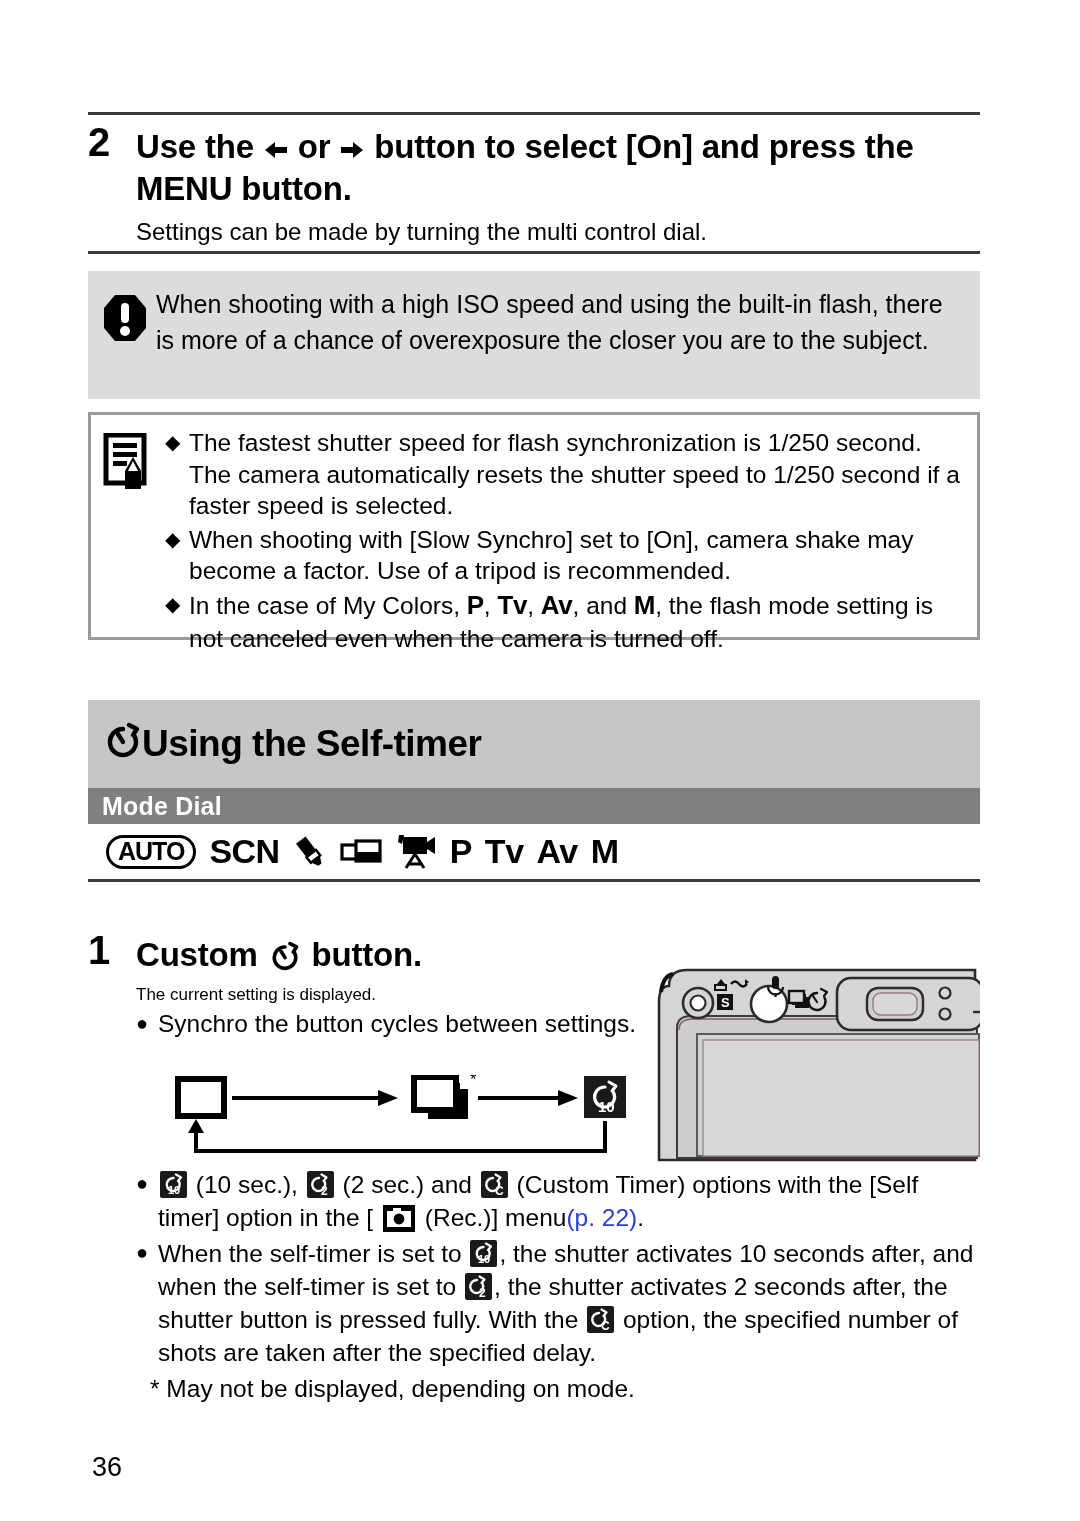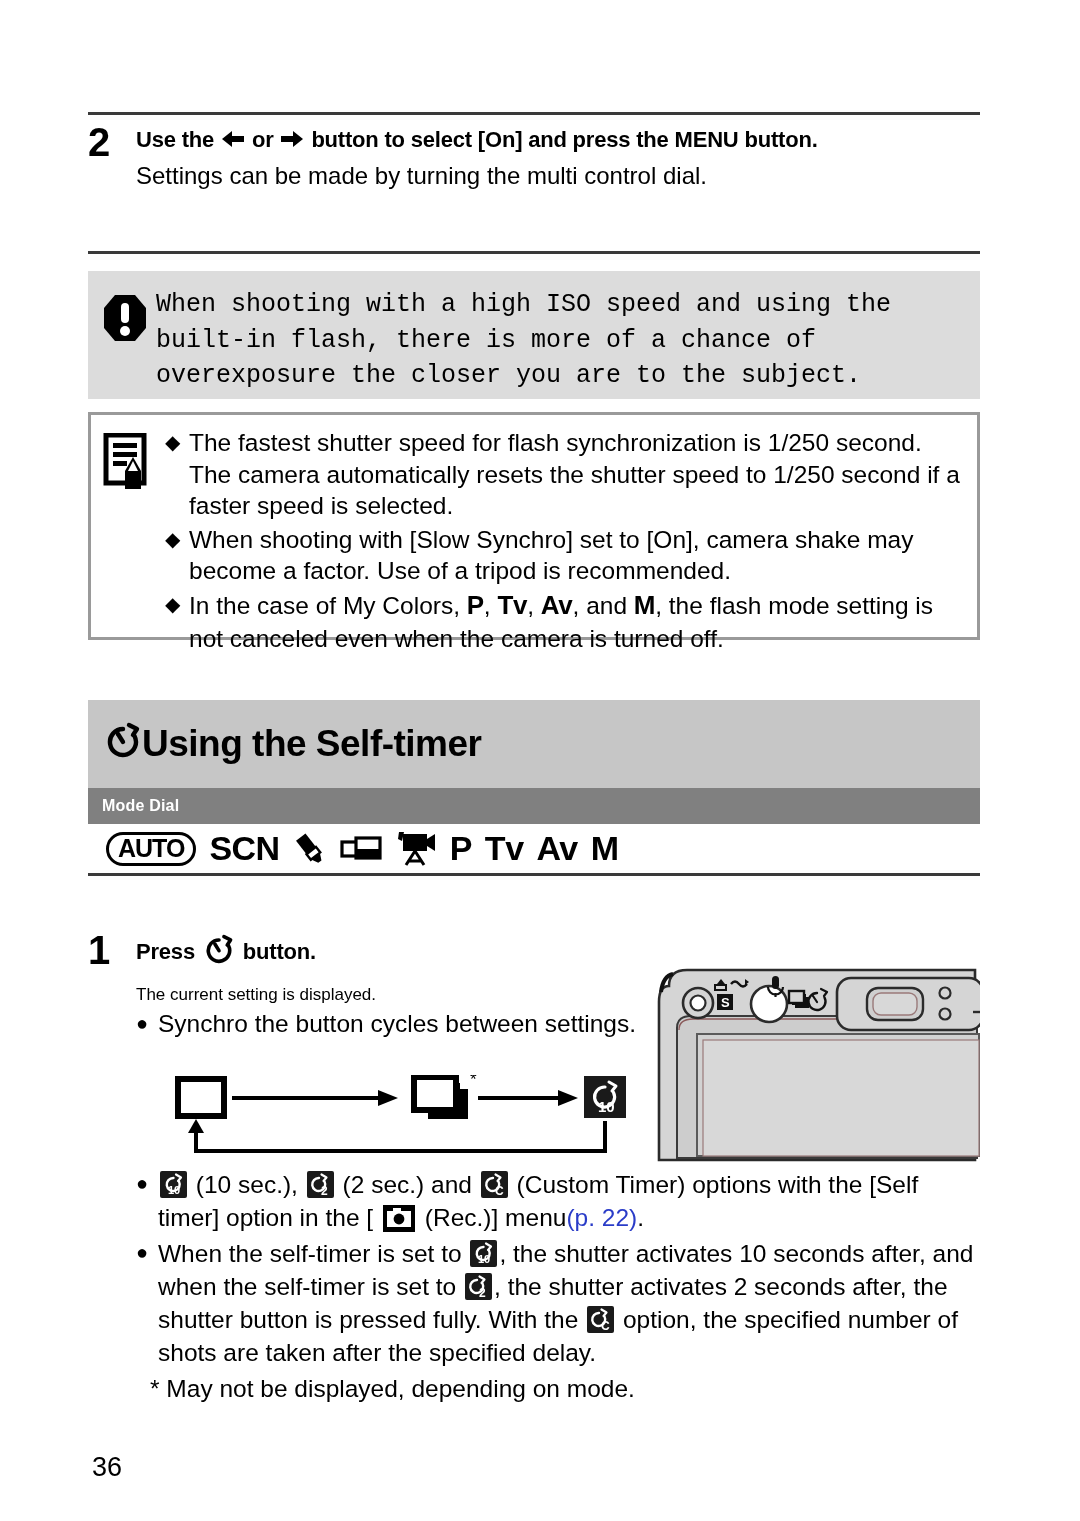--- a/index.html
+++ b/index.html
@@ -14,36 +14,36 @@
   
   .rule{position:absolute;left:88px;width:892px;height:3px;background:#3a3a3a;}
 
   
   .step{position:absolute;left:88px;width:892px;}
   .step-num{
     position:absolute;left:0;top:-4px;
     font-size:40px;font-weight:bold;line-height:1;font-family:"Liberation Sans",sans-serif;
   }
   .step-head{
-    margin-left:48px;font-size:22px;font-weight:bold;line-height:1.28;
+    margin-left:48px;font-size:33px;font-weight:bold;line-height:1.28;
     letter-spacing:-.2px;
   }
   .step-sub{
     margin-left:48px;font-size:24px;line-height:1.3;margin-top:6px;
   }
 
   
   .glyph{display:inline-block;vertical-align:-2px;}
   .arr{width:26px;height:22px;vertical-align:-3px;}
   .arr svg{display:block;}
 
   
   .warnbox{
     position:absolute;left:88px;width:892px;background:#dcdcdc;
-    box-sizing:border-box;padding:16px 14px 16px 14px;font-family:Liberation Mono, monospace;
+    box-sizing:border-box;padding:16px 14px 16px 14px;
   }
   .warn-inner{display:flex;align-items:flex-start;}
   .warn-icon{width:54px;flex:0 0 54px;padding-top:6px;}
   .warn-text{font-size:25px;line-height:1.42;flex:1;}
 
   
   .notebox{
     position:absolute;left:88px;width:892px;border:3px solid #9a9a9a;
     box-sizing:border-box;background:#fff;padding:12px 14px 14px 12px;
   }
@@ -60,25 +60,25 @@
     position:absolute;left:88px;width:892px;background:#c6c6c6;
     box-sizing:border-box;height:88px;display:flex;
     padding-left:18px;
   }
   .sechead h2{
     margin:0;font-size:37px;font-weight:bold;letter-spacing:-.5px;
     display:flex;align-items:center;
   }
   .modebar{
     position:absolute;left:88px;width:892px;height:36px;background:#808080;
-    box-sizing:border-box;color:#fff;font-size:16px;font-weight:bold;
+    box-sizing:border-box;color:#fff;font-size:25px;font-weight:bold;
     display:flex;align-items:center;padding-left:14px;letter-spacing:.2px;
   }
   .modeicons{
-    position:absolute;left:88px;width:892px;height:52px;
+    position:absolute;left:88px;width:892px;height:58px;
     box-sizing:border-box;display:flex;align-items:center;padding-left:18px;
     border-bottom:3px solid #3a3a3a;
   }
   .mi{margin-right:13px;display:flex;align-items:center;}
   .mi.txt{font-size:34px;font-weight:bold;letter-spacing:-.5px;}
   .auto-badge{
     border:3.5px solid #000;border-radius:20px;padding:1px 9px 2px 9px;
     font-size:25px;font-weight:bold;letter-spacing:-1px;line-height:1;
   }
 
@@ -237,21 +237,21 @@
     </span>
     <span class="mi txt">P</span>
     <span class="mi txt">Tv</span>
     <span class="mi txt">Av</span>
     <span class="mi txt">M</span>
   </div>
 
   <div class="step" style="top:934px">
     <div class="step-num">1</div>
     <div class="step-head">
-      <span>Press</span>
+      <span>Custom</span>
       <span class="glyph" style="vertical-align:-5px;margin:0 4px">
         <svg width="28" height="30" viewBox="0 0 34 36">
           <path d="M17 7 a13 13 0 1 0 11.5 7" fill="none" stroke="#000" stroke-width="4.4" stroke-linecap="round"></path>
           <path d="M23 3 L31 7 L27 13" fill="none" stroke="#000" stroke-width="4.4" stroke-linecap="round" stroke-linejoin="round"></path>
           <path d="M17 20 L12 12" stroke="#000" stroke-width="4.4" stroke-linecap="round"></path>
         </svg>
       </span>
       <span>button.</span>
     </div>
   </div>

